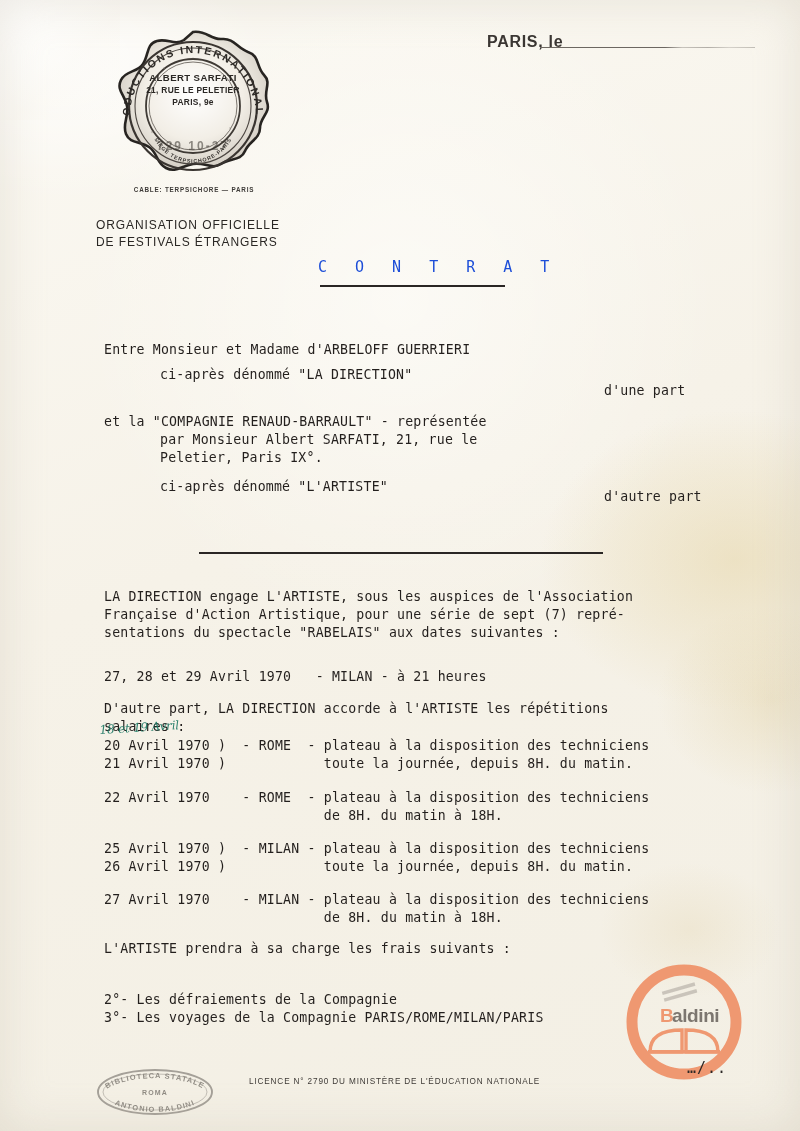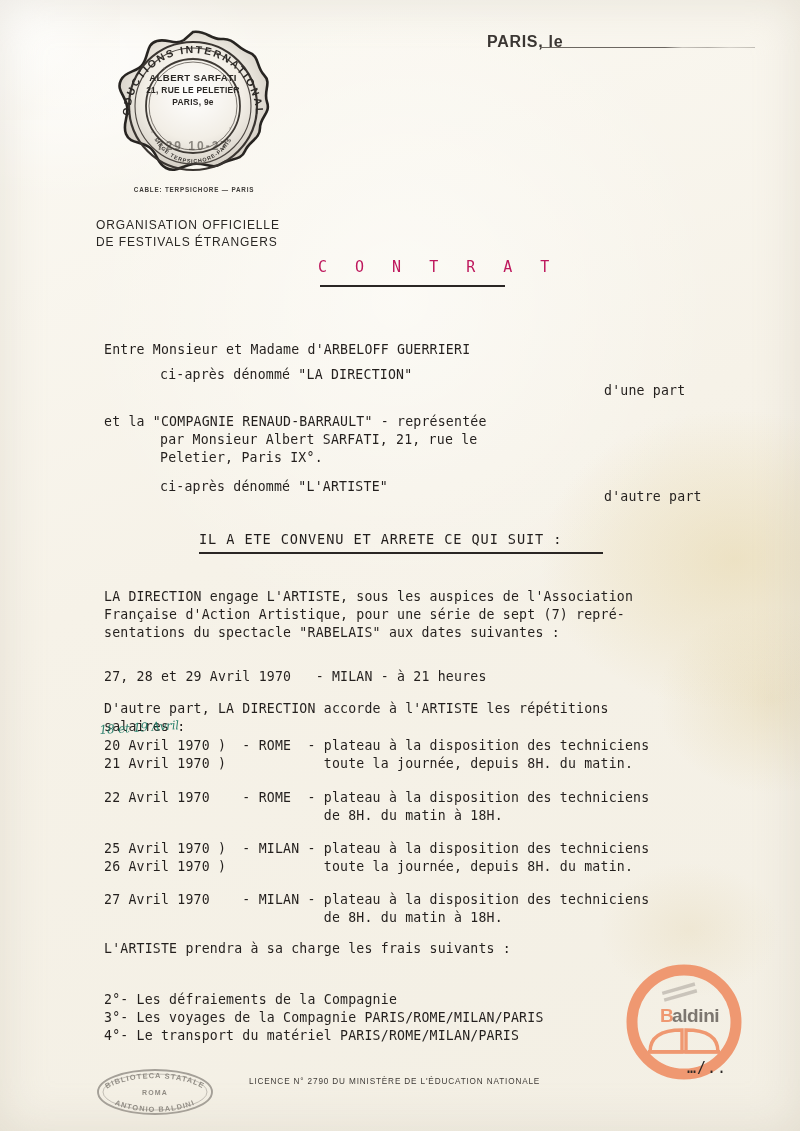--- a/index.html
+++ b/index.html
@@ -100,21 +100,21 @@
     background: linear-gradient(90deg, #6d6862 0%, #6d6862 58%, rgba(109,104,98,0.35) 66%, rgba(109,104,98,0.5) 78%, rgba(109,104,98,0.25) 88%, rgba(109,104,98,0.4) 100%);
   }
 
   
   #contrat {
     position: absolute;
     left: 318px; top: 258px;
     font-family: "DejaVu Sans Mono", "Liberation Mono", monospace;
     font-size: 15px;
     letter-spacing: 9.5px;
-    color: #be185d;
+    color: #1d4ed8;
     white-space: pre;
   }
   #contrat-rule {
     position: absolute;
     left: 320px; top: 285px;
     width: 185px; height: 2.4px;
     background: #2a2624;
   }
 
   #convenu {
@@ -256,21 +256,20 @@
   <div class="tw" style="left:104px; top:341px;">Entre Monsieur et Madame d'ARBELOFF GUERRIERI</div>
   <div class="tw" style="left:160px; top:366px;">ci-après dénommé "LA DIRECTION"</div>
   <div class="tw" style="left:604px; top:382px;">d'une part</div>
 
   <div class="tw" style="left:104px; top:413px;">et la "COMPAGNIE RENAUD-BARRAULT" - représentée</div>
   <div class="tw" style="left:160px; top:431px;">par Monsieur Albert SARFATI, 21, rue le</div>
   <div class="tw" style="left:160px; top:449px;">Peletier, Paris IX°.</div>
   <div class="tw" style="left:160px; top:478px;">ci-après dénommé "L'ARTISTE"</div>
   <div class="tw" style="left:604px; top:488px;">d'autre part</div>
 
-  <div id="convenu">IL A ETE CONVENU ET ARRETE CE QUI SUIT :</div>
   <div id="convenu-rule"></div>
 
   <div class="tw" style="left:104px; top:588px;">LA DIRECTION engage L'ARTISTE, sous les auspices de l'Association</div>
   <div class="tw" style="left:104px; top:606px;">Française d'Action Artistique, pour une série de sept (7) repré-</div>
   <div class="tw" style="left:104px; top:624px;">sentations du spectacle "RABELAIS" aux dates suivantes :</div>
 
   <div class="tw" style="left:104px; top:668px;">27, 28 et 29 Avril 1970   - MILAN - à 21 heures</div>
 
   <div class="tw" style="left:104px; top:700px;">D'autre part, LA DIRECTION accorde à l'ARTISTE les répétitions</div>
   <div class="tw" style="left:104px; top:718px;">salaires :</div>
@@ -286,21 +285,20 @@
   <div class="tw" style="left:104px; top:840px;">25 Avril 1970 )  - MILAN - plateau à la disposition des techniciens</div>
   <div class="tw" style="left:104px; top:858px;">26 Avril 1970 )            toute la journée, depuis 8H. du matin.</div>
 
   <div class="tw" style="left:104px; top:891px;">27 Avril 1970    - MILAN - plateau à la disposition des techniciens</div>
   <div class="tw" style="left:104px; top:909px;">                           de 8H. du matin à 18H.</div>
 
   <div class="tw" style="left:104px; top:940px;">L'ARTISTE prendra à sa charge les frais suivants :</div>
 
   <div class="tw" style="left:104px; top:991px;">2°- Les défraiements de la Compagnie</div>
   <div class="tw" style="left:104px; top:1009px;">3°- Les voyages de la Compagnie PARIS/ROME/MILAN/PARIS</div>
-  <div class="tw" style="left:104px; top:1027px;">4°- Le transport du matériel PARIS/ROME/MILAN/PARIS</div>
 
   <div id="watermark">
     <svg viewBox="0 0 124 124" xmlns="http://www.w3.org/2000/svg">
       <circle cx="62" cy="62" r="52" fill="none" stroke="#ef8d62" stroke-width="11"></circle>
       <g transform="rotate(-16 62 44)">
         <rect x="44" y="26" width="34" height="3.6" fill="#b9b3aa" opacity="0.8"></rect>
         <rect x="44" y="33" width="34" height="3.6" fill="#b9b3aa" opacity="0.8"></rect>
       </g>
       <text x="38" y="62" font-family="Liberation Sans, sans-serif" font-size="19" font-weight="bold" fill="#ef8d62" letter-spacing="-0.4">B</text>
       <text x="50" y="62" font-family="Liberation Sans, sans-serif" font-size="19" font-weight="bold" fill="#6c6660" letter-spacing="-0.4">aldini</text>

